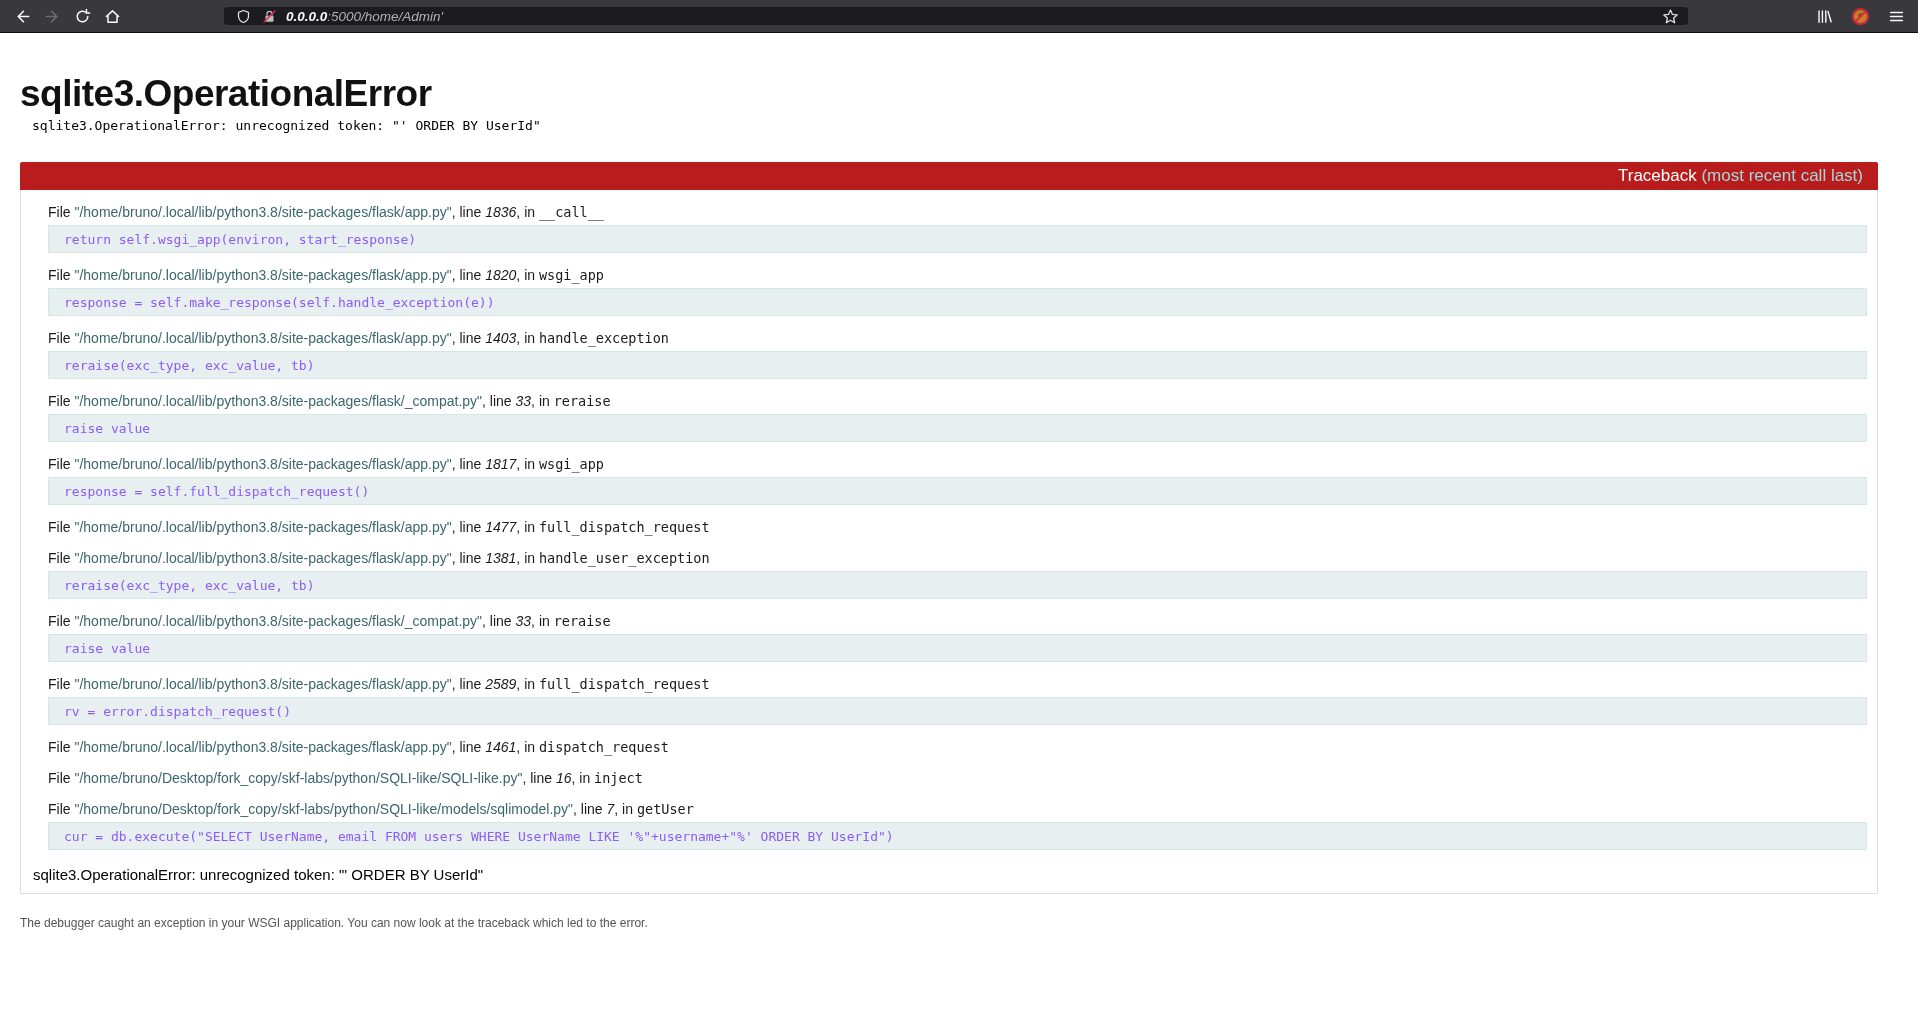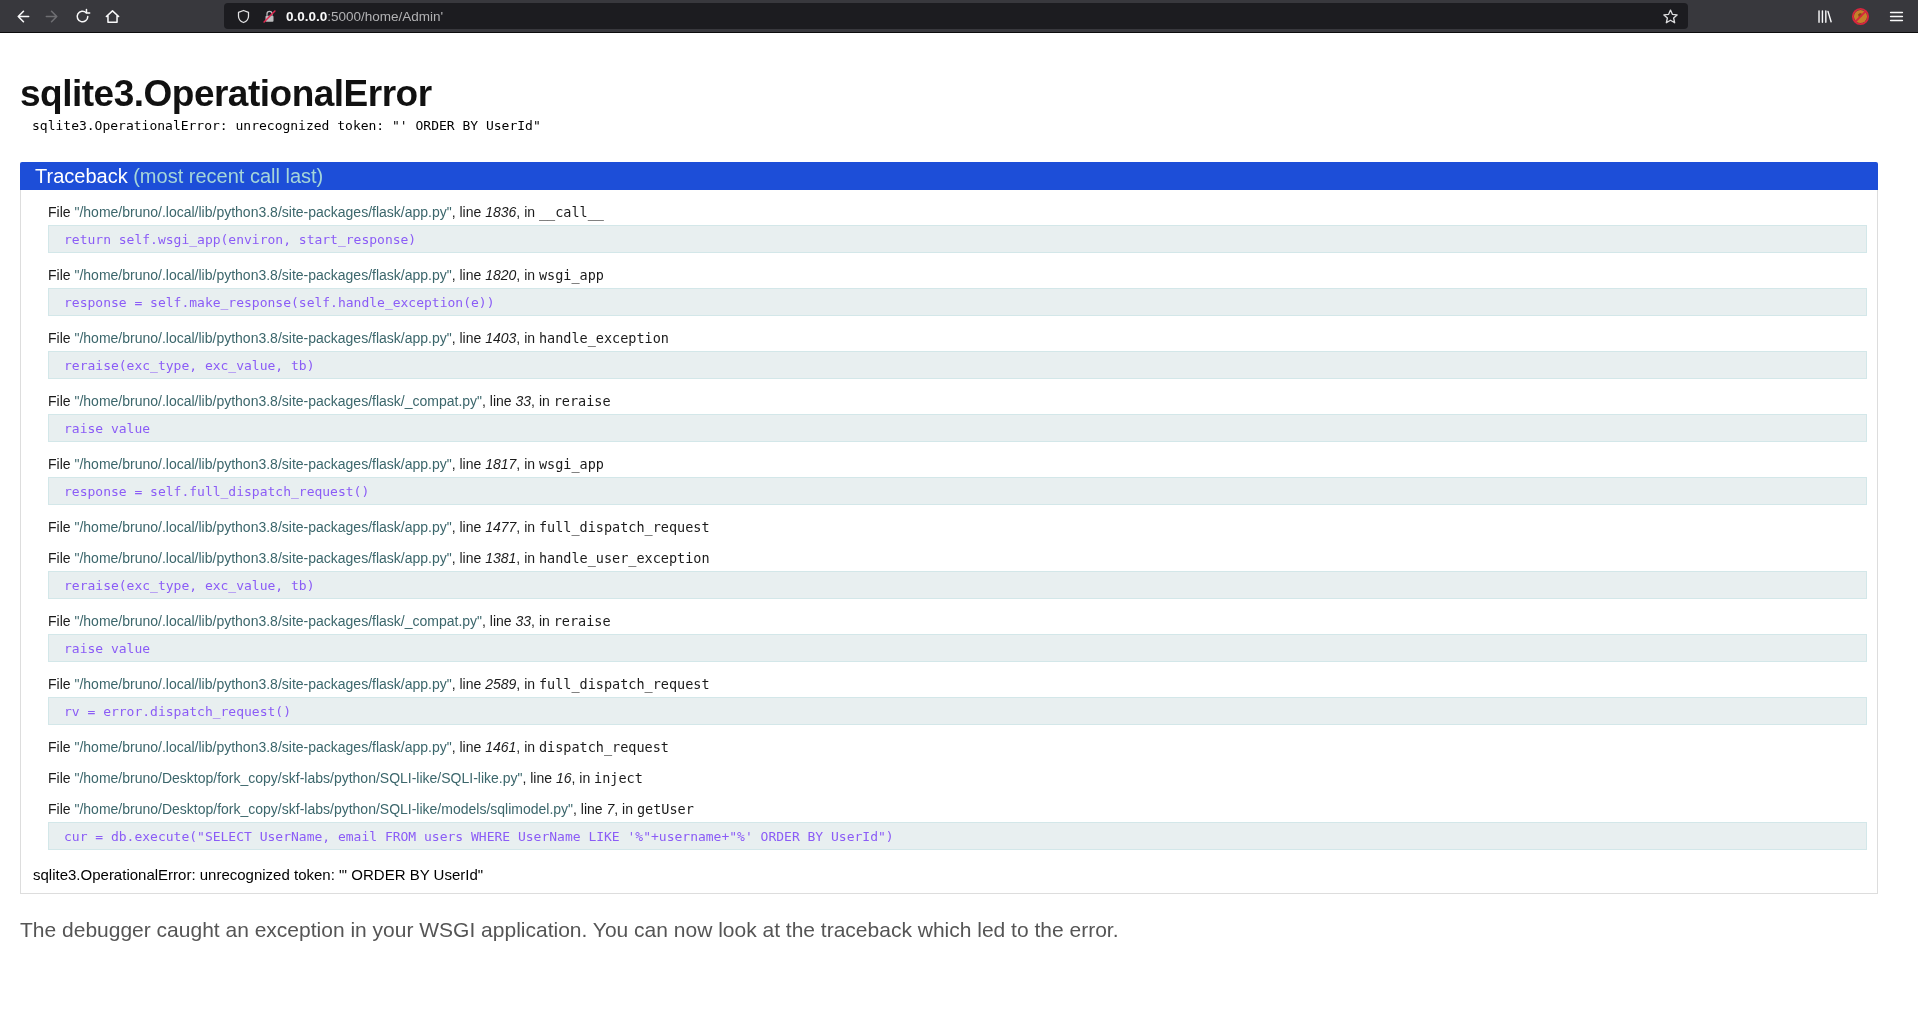--- a/index.html
+++ b/index.html
@@ -14,24 +14,24 @@
     height: 33px; background: #38383d; border-bottom: 1px solid #0c0c0d;
     display: flex; align-items: center; padding: 0 8px;
   }
   .tb-btn {
     width: 28px; height: 26px; display:flex; align-items:center; justify-content:center;
     border-radius: 3px; color:#f9f9fa; flex: 0 0 auto; margin-right: 2px;
   }
   .tb-btn.disabled { color: #6e6e72; }
   .tb-btn svg { display:block; }
   .urlbar {
-    height: 26px; background: #1c1c20; border-radius: 4px;
+    height: 18px; background: #1c1c20; border-radius: 4px;
     display: flex; align-items: center;
     margin-left: 96px; margin-right: 122px; flex: 1 1 auto;
-    padding: 0 8px 0 10px; min-width: 0;
+    padding: 0 8px 0 10px; min-width: 0; font-style: italic;
   }
   .urlbar .sep { width: 8px; flex:0 0 auto; }
   .url-text { font-size: 13.5px; white-space: nowrap; overflow: hidden; flex: 1 1 auto; margin-left: 8px; }
   .url-host { color: #f9f9fa; font-weight: 600; }
   .url-rest { color: #b1b1b3; font-weight: 400; }
   .right-icons { display:flex; align-items:center; flex: 0 0 auto; }
   .right-icons .tb-btn { margin-right: 8px; }
   .right-icons .tb-btn:last-child { margin-right: 0; }
   
   .page { padding: 39px 40px 0 20px; }
@@ -39,23 +39,24 @@
     font-size: 37px; line-height: 44px; font-weight: 700; color: #111;
     margin: 0 0 2px 0; letter-spacing: -0.5px;
   }
   .detail {
     font-family: "DejaVu Sans Mono", monospace;
     font-size: 13px; line-height: 16px; color: #000;
     margin: 2px 0 0 12px; white-space: pre-wrap;
   }
   h2.tb-head {
     margin: 28px 0 0 0; padding: 5px 15px;
-    background: #1d4ed8; color: #fff;
-    font-size: 20px; line-height: 18px; font-weight: 500;
+    background: #b91c1c; color: #fff;
+    font-size: 17px; line-height: 18px; font-weight: 500;
     border-radius: 2px 2px 0 0;
+    text-align: right;
   }
   h2.tb-head em { font-style: normal; font-weight: 400; color: #A5D6D9; }
   .tb-box {
     border: 1px solid #ddd; border-top: 0;
     padding: 10px 10px 10px 10px;
   }
   ul.frames { list-style: none; margin: 0; padding: 0 0 0 17px; }
   ul.frames li h4 {
     font-size: 14px; font-weight: 400; color: #1a1a1a;
     margin: 14px 0 4px 0; line-height: 17px;
@@ -70,21 +71,21 @@
     margin: 0; padding: 5px 0 3px 15px;
     background: #E8EFF0; border: 1px solid #D3E7E9;
     font-family: "DejaVu Sans Mono", monospace;
     font-size: 13px; line-height: 18px; color: #8b5cf6;
     white-space: pre; overflow: hidden; cursor: pointer;
   }
   .tb-box blockquote {
     margin: 16px 0 0 2px; padding: 0;
     font-size: 15px; color: #000;
   }
-  .explanation { margin: 22px 0 0 0; color: #555; font-size: 21px; }
+  .explanation { margin: 22px 0 0 0; color: #555; font-size: 12px; }
   .explanation p { margin: 0 0 14px 0; line-height: 1.3; }
 </style>
 </head>
 <body>
 
 <div class="toolbar">
   <div class="tb-btn">
     <svg width="17" height="17" viewBox="0 0 18 18" fill="none" stroke="currentColor" stroke-width="1.7" stroke-linecap="round" stroke-linejoin="round">
         <path d="M10 3.5 L4.5 9 L10 14.5 M4.5 9 H15.5"></path>
       </svg>

